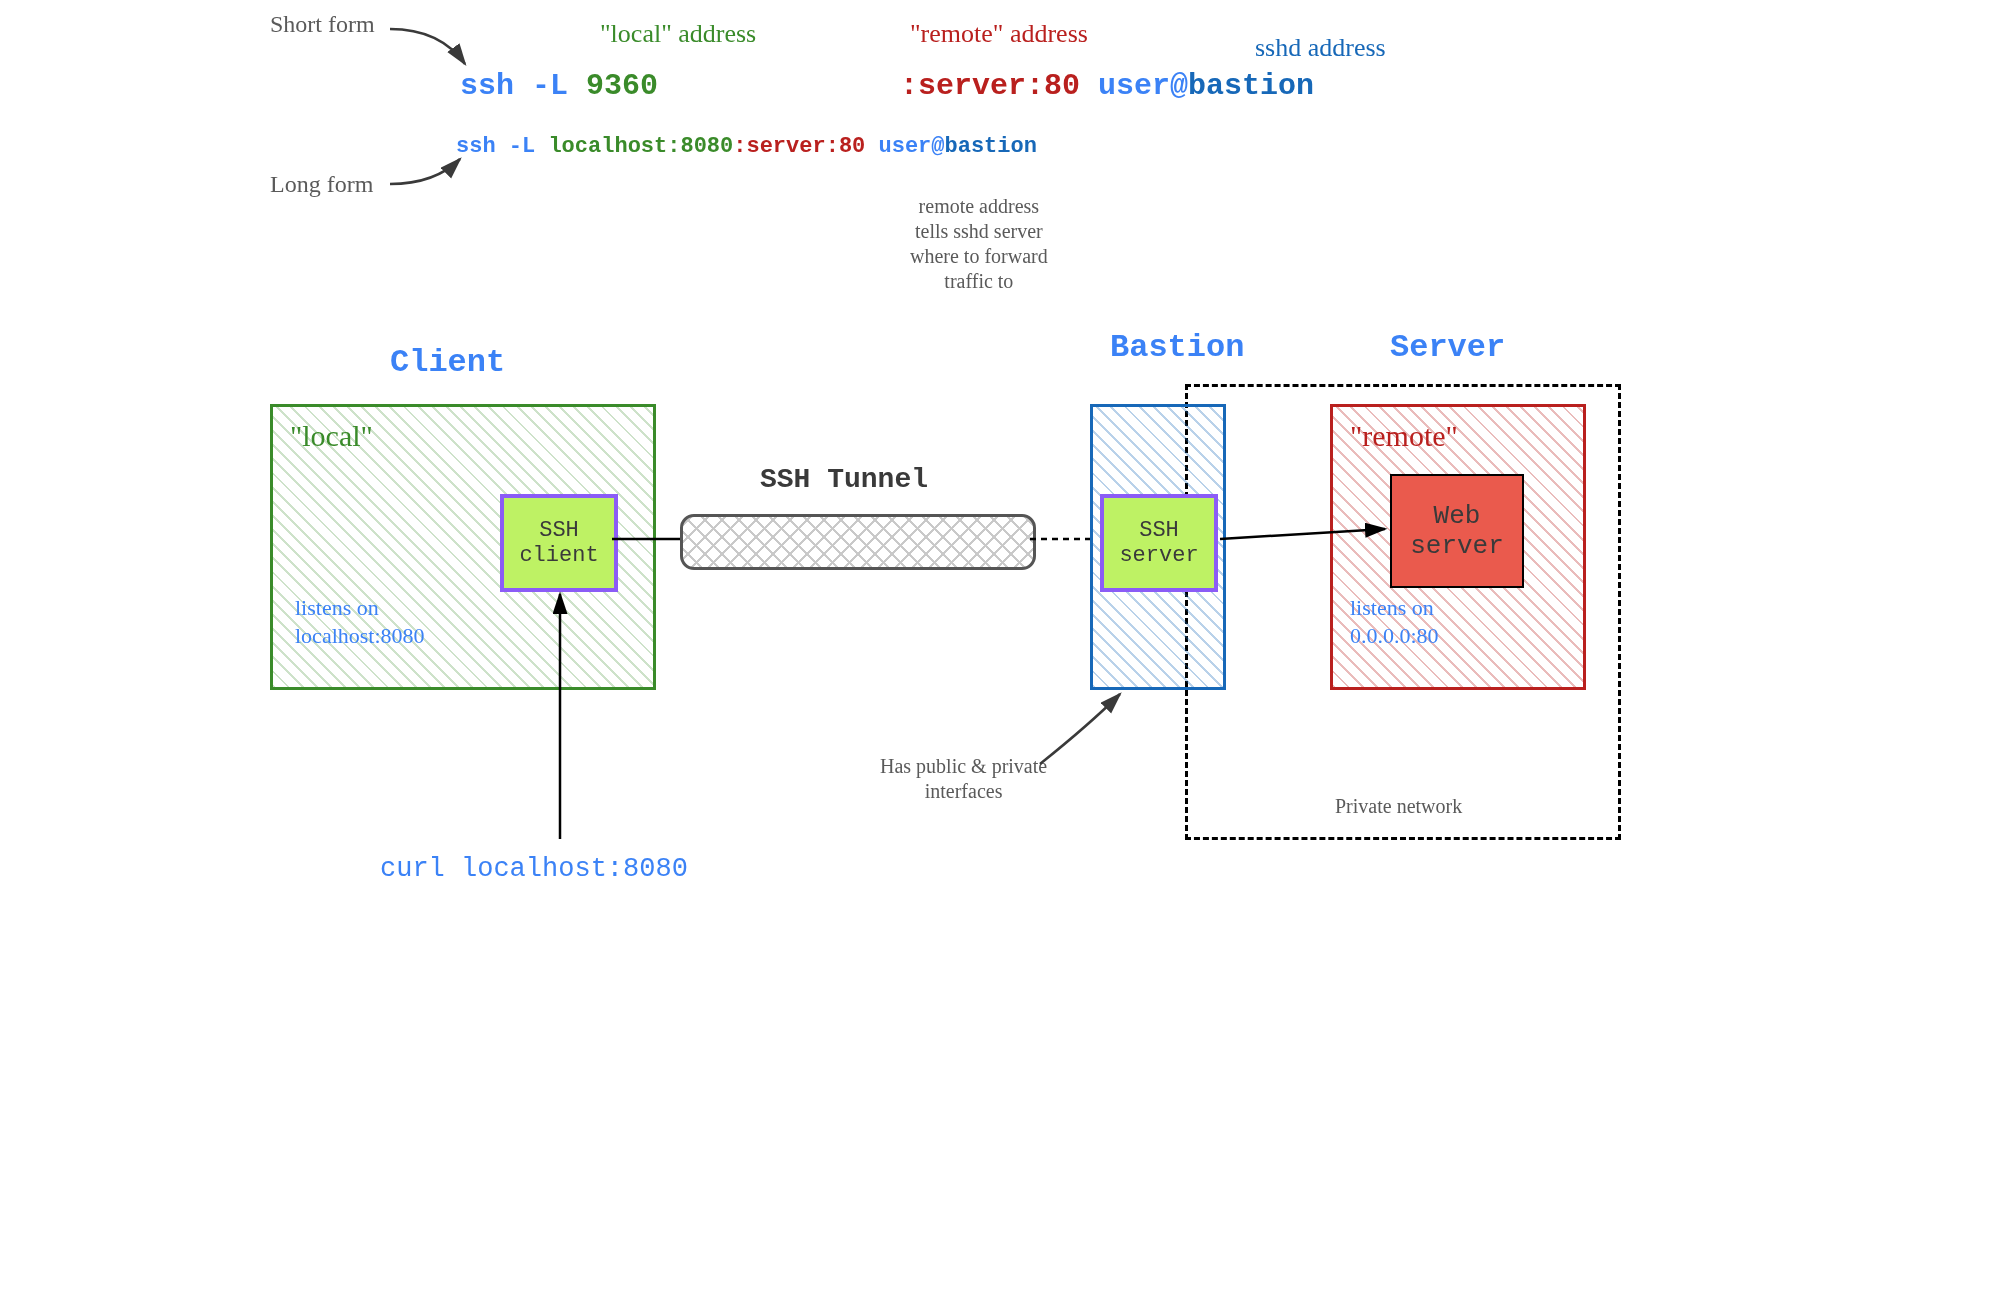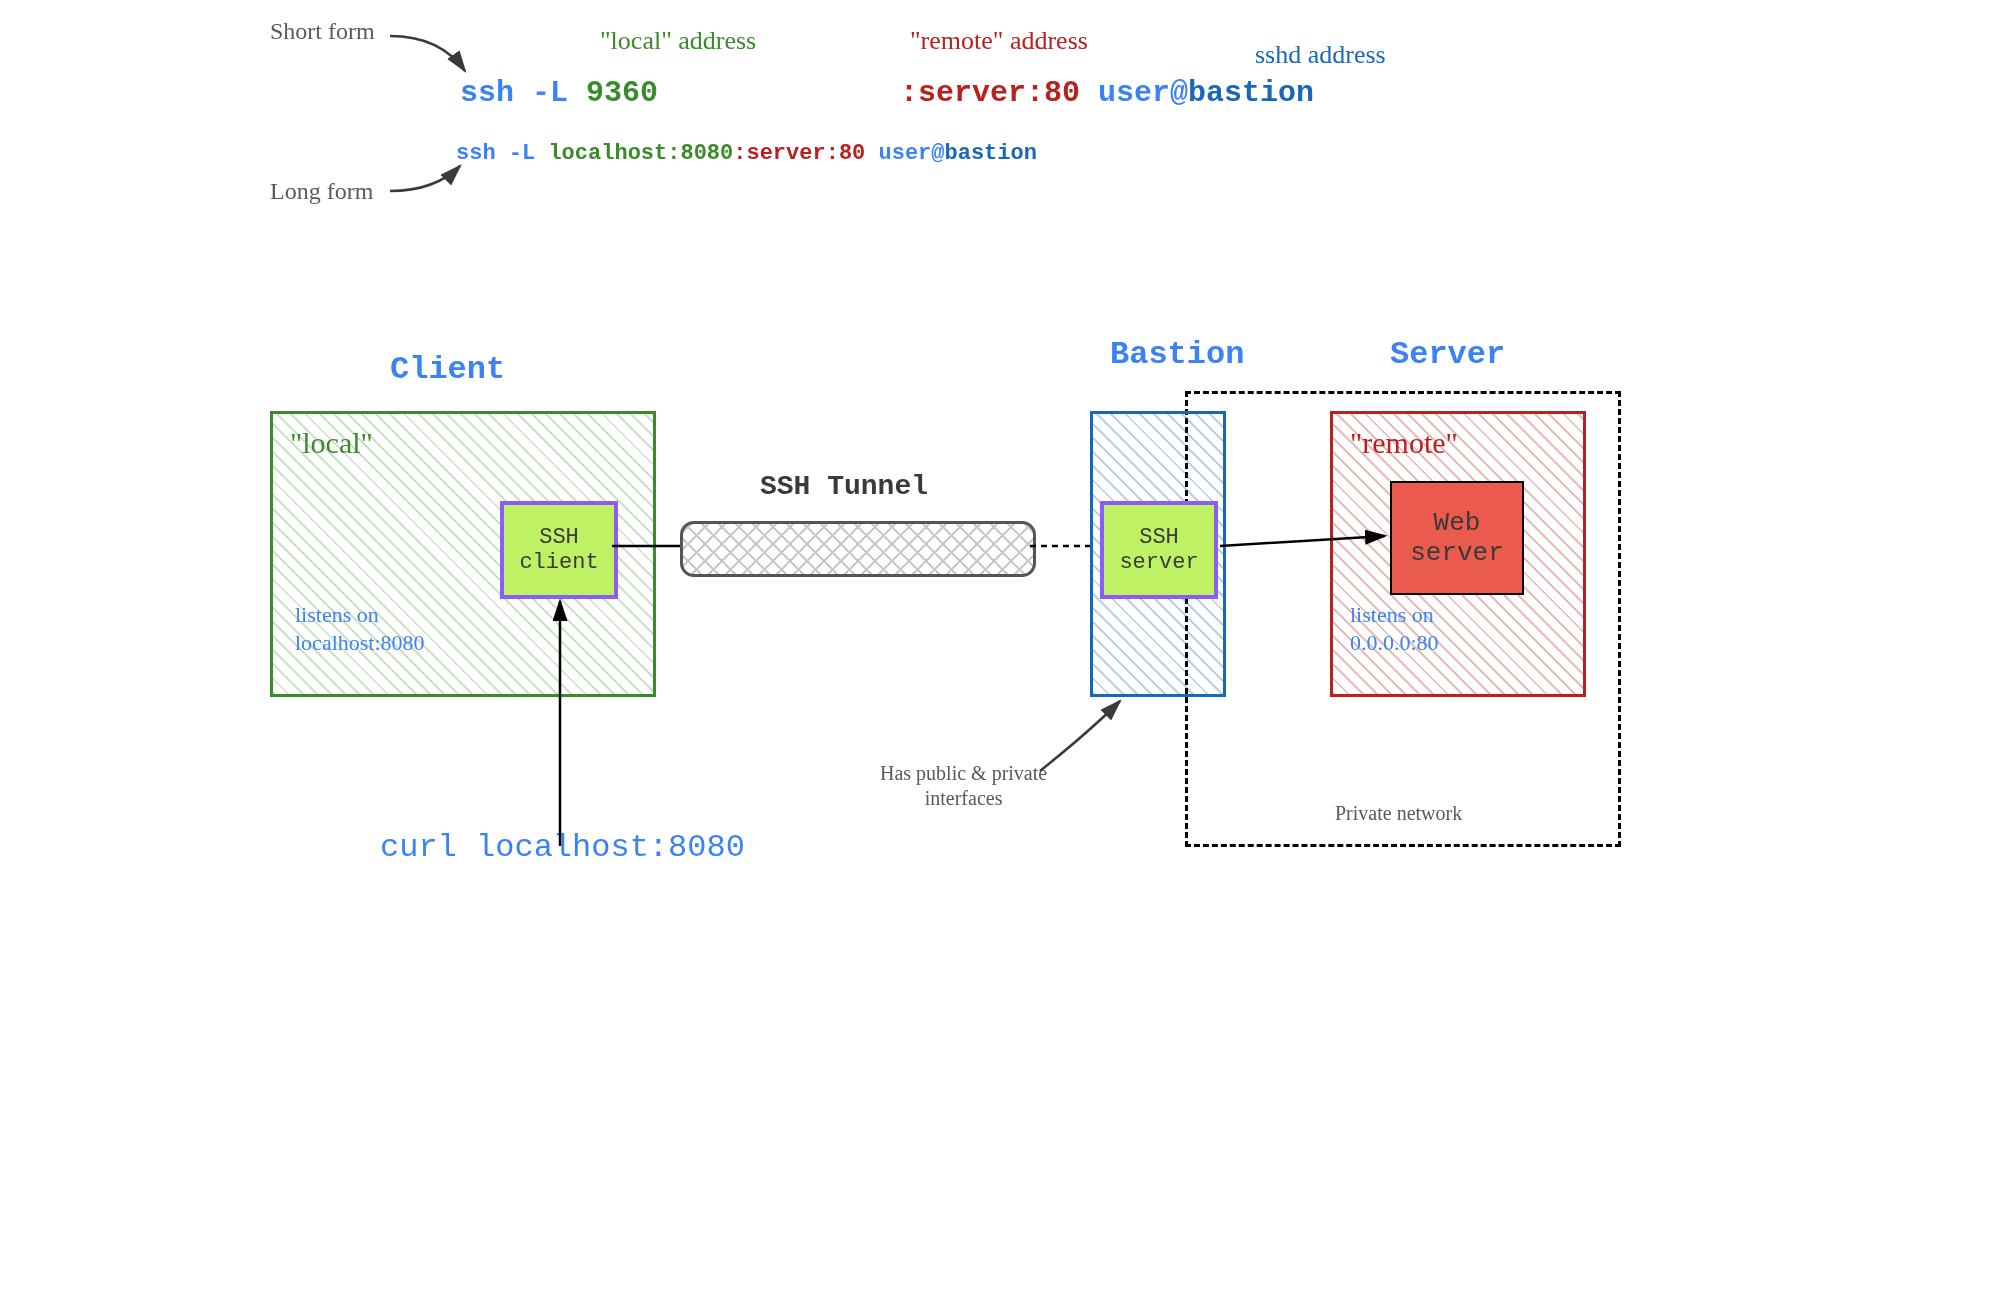--- a/index.html
+++ b/index.html
@@ -1,16 +1,16 @@
 <!DOCTYPE html>
 <html><head>
 <meta charset="utf-8">
 <style>
   html,body{margin:0;padding:0;background:#fff;font-family:"Comic Sans MS","Segoe Script","Bradley Hand",cursive;color:#3a3a3a}
-  .canvas{position:relative;width:1500px;height:980px;margin:11px auto}
+  .canvas{position:relative;width:1500px;height:980px;margin:4px auto}
   .hand{font-family:"Comic Sans MS","Segoe Script","Bradley Hand",cursive}
   .mono{font-family:ui-monospace,Menlo,Consolas,"Courier New",monospace;font-weight:600}
   .green{color:#3a8b2a}
   .red{color:#b9201e}
   .blue{color:#1768b8}
   .dark{color:#3b82f6}
   .grey{color:#5a5a5a}
   .smalltxt{font-size:20px;line-height:1.25}
   .bighand{font-size:32px}
   .title{font-size:32px;font-weight:600}
@@ -58,20 +58,24 @@
     <span class="dark">ssh -L </span><span class="green">9360</span>
   </div>
   <div class="abs mono" style="left:650px;top:65px;font-size:30px">
     <span class="red">:</span><span class="red">server:80</span><span class="dark"> user@</span><span class="blue">bastion</span>
   </div>
 
   <div class="abs mono" style="left:206px;top:130px;font-size:22px">
     <span class="dark">ssh -L </span><span class="green">localhost:8080</span><span class="red">:</span><span class="red">server:80</span><span class="dark"> user@</span><span class="blue">bastion</span>
   </div>
 
+  <div class="abs hand smalltxt grey" style="left:660px;top:190px;white-space:pre;text-align:center">remote address
+tells sshd server
+where to forward
+traffic to</div>
 
   <div class="abs mono title dark" style="left:140px;top:340px">Client</div>
   <div class="abs mono title dark" style="left:860px;top:325px">Bastion</div>
   <div class="abs mono title dark" style="left:1140px;top:325px">Server</div>
 
   <div class="abs dashed" style="left:935px;top:380px;width:430px;height:450px"></div>
   <div class="abs hand smalltxt grey" style="left:1085px;top:790px;font-size:20px">Private network</div>
 
   <div class="abs hatch-green" style="left:20px;top:400px;width:380px;height:280px"></div>
   <div class="abs hand bighand green" style="left:40px;top:415px;font-size:30px">"local"</div>
@@ -93,21 +97,21 @@
   <div class="abs hand bighand red" style="left:1100px;top:415px;font-size:30px">"remote"</div>
 
   <div class="abs solid-red mono" style="left:1140px;top:470px;width:130px;height:110px;display:flex;align-items:center;justify-content:center;text-align:center;white-space:pre;font-size:26px;font-weight:400">Web
 server</div>
   <div class="abs hand smalltxt dark" style="left:1100px;top:590px;white-space:pre;font-size:22px">listens on
 0.0.0.0:80</div>
 
   <div class="abs hand smalltxt grey" style="left:630px;top:750px;white-space:pre;text-align:center">Has public &amp; private
 interfaces</div>
 
-  <div class="abs mono dark" style="left:130px;top:818px;font-size:32px;font-weight:400">curl localhost:8080</div>
+  <div class="abs mono dark" style="left:130px;top:850px;font-size:27px;font-weight:400">curl localhost:8080</div>
 
   <svg class="overlay" viewBox="0 0 1500 980">
     <defs>
       <marker id="ah" markerWidth="10" markerHeight="10" refX="8" refY="3" orient="auto">
         <path d="M0,0 L9,3 L0,6 Z" fill="#3a3a3a"></path>
       </marker>
       <marker id="ahb" markerWidth="10" markerHeight="10" refX="8" refY="3" orient="auto">
         <path d="M0,0 L9,3 L0,6 Z" fill="#000"></path>
       </marker>
     </defs>

